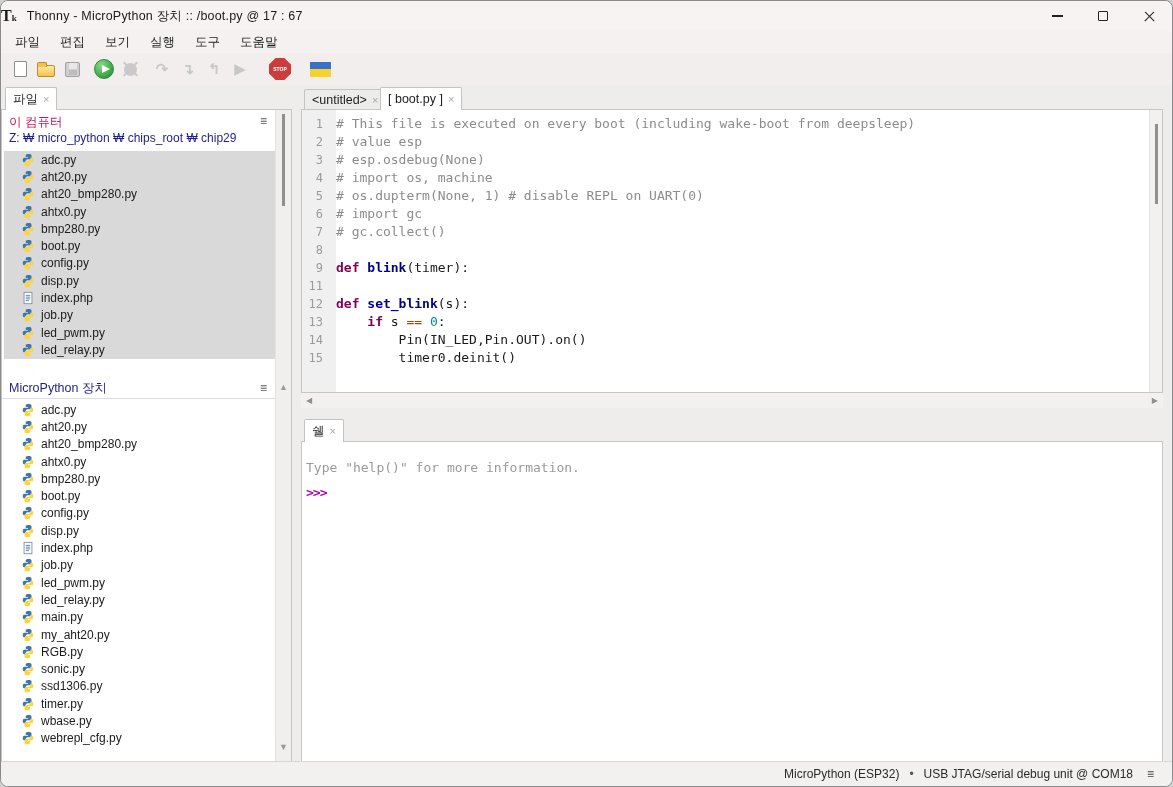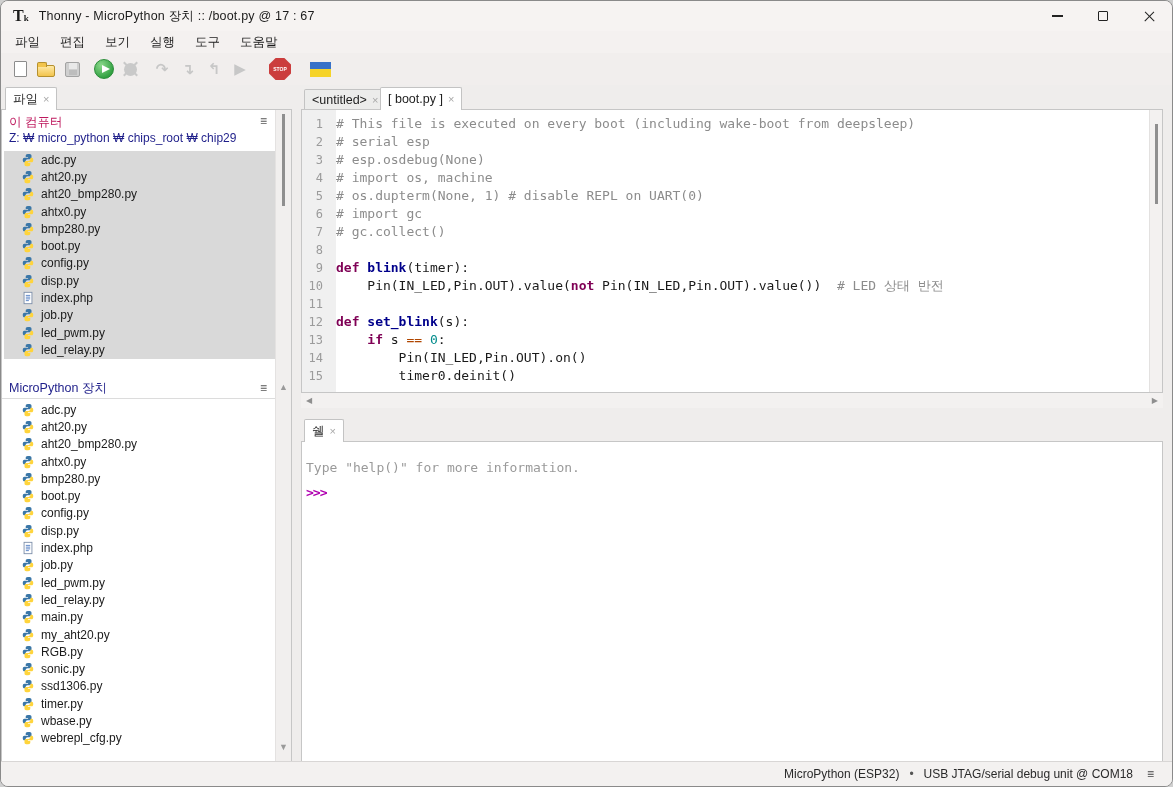--- a/index.html
+++ b/index.html
@@ -2,21 +2,21 @@
 <html style="--kw: #7f0055; --def: #00008b; --num: #008b8b; --op: #b04600; --comment: #8c8c8c; --shell-text: #9a9a9a; --prompt: #b000b0; --navy: #1f1f8a; --sel-gray: #d9d9d9; --flag-blue: #3771c8; --flag-yellow: #f5d328;"><head>
 <meta charset="utf-8">
 <style>
   html,body{margin:0;padding:0;background:#cfcfcf;font-family:"Liberation Sans","DejaVu Sans",sans-serif;}
   .window,.window *{box-sizing:border-box;}
   .window{position:relative;width:1173px;height:787px;margin:0 auto;background:#efedec;
           border:1px solid #8a8a8a;border-radius:8px;overflow:hidden;}
 
   
   .titlebar{position:absolute;left:0;top:0;width:100%;height:30px;background:#f6f3f2;display:flex;align-items:center;}
-  .app-icon{font-family:"Liberation Serif","DejaVu Serif",serif;font-weight:bold;font-size:16px;color:#1c1c1c;margin-left:12px;line-height:1;}
+  .app-icon{font-family:"Liberation Serif","DejaVu Serif",serif;font-weight:bold;font-size:16px;color:#1c1c1c;line-height:1;}
   .app-icon small{font-size:9px;font-weight:bold;}
   .titlebar .title{font-size:12.5px;color:#1b1b1b;margin-left:10px;letter-spacing:.2px;}
   .win-controls{position:absolute;right:0;top:0;height:30px;display:flex;}
   .wc{width:46px;height:30px;display:flex;align-items:center;justify-content:center;position:relative;}
   .wc-min i{display:block;width:11px;height:1.4px;background:#222;}
   .wc-max i{display:block;width:10px;height:10px;border:1.3px solid #222;border-radius:1px;}
   .wc-close i{position:relative;display:block;width:13px;height:13px;}
   .wc-close i::before,.wc-close i::after{content:'';position:absolute;left:0;top:6px;width:13px;height:1.4px;background:#222;}
   .wc-close i::before{transform:rotate(45deg);} .wc-close i::after{transform:rotate(-45deg);}
 
@@ -485,29 +485,28 @@
   </div>
   <div class="tab active" style="left:379px;top:86px;height:23px;">
     <span>[ boot.py ]</span>
     <span class="tx">×</span>
   </div>
 
   <div class="editor-box">
     <div class="gutter-bg"></div>
     <div class="code-rows" id="code-rows">
         <div class="cl"><span class="ln">1</span><span class="codeseg"><span class="tok-com"># This file is executed on every boot (including wake-boot from deepsleep)</span></span></div>
-        <div class="cl"><span class="ln">2</span><span class="codeseg"><span class="tok-com"># serial esp</span></span></div>
+        <div class="cl"><span class="ln">2</span><span class="codeseg"><span class="tok-com"># value esp</span></span></div>
         <div class="cl"><span class="ln">3</span><span class="codeseg"><span class="tok-com"># esp.osdebug(None)</span></span></div>
         <div class="cl"><span class="ln">4</span><span class="codeseg"><span class="tok-com"># import os, machine</span></span></div>
         <div class="cl"><span class="ln">5</span><span class="codeseg"><span class="tok-com"># os.dupterm(None, 1) # disable REPL on UART(0)</span></span></div>
         <div class="cl"><span class="ln">6</span><span class="codeseg"><span class="tok-com"># import gc</span></span></div>
         <div class="cl"><span class="ln">7</span><span class="codeseg"><span class="tok-com"># gc.collect()</span></span></div>
         <div class="cl"><span class="ln">8</span><span class="codeseg"></span></div>
         <div class="cl"><span class="ln">9</span><span class="codeseg"><span class="tok-kw">def</span><span class="tok-pl"> </span><span class="tok-def">blink</span><span class="tok-pl">(timer):</span></span></div>
-        <div class="cl"><span class="ln">10</span><span class="codeseg"><span class="tok-pl">    Pin(IN_LED,Pin.OUT).value(</span><span class="tok-kw">not</span><span class="tok-pl"> Pin(IN_LED,Pin.OUT).value())</span><span class="tok-com">  # LED 상태 반전</span></span></div>
         <div class="cl"><span class="ln">11</span><span class="codeseg"></span></div>
         <div class="cl"><span class="ln">12</span><span class="codeseg"><span class="tok-kw">def</span><span class="tok-pl"> </span><span class="tok-def">set_blink</span><span class="tok-pl">(s):</span></span></div>
         <div class="cl"><span class="ln">13</span><span class="codeseg"><span class="tok-pl">    </span><span class="tok-kw">if</span><span class="tok-pl"> s </span><span class="tok-op">==</span><span class="tok-pl"> </span><span class="tok-num">0</span><span class="tok-pl">:</span></span></div>
         <div class="cl"><span class="ln">14</span><span class="codeseg"><span class="tok-pl">        Pin(IN_LED,Pin.OUT).on()</span></span></div>
         <div class="cl"><span class="ln">15</span><span class="codeseg"><span class="tok-pl">        timer0.deinit()</span></span></div>
       </div>
     <div class="evscroll">
       <div class="evthumb"></div>
     </div>
   </div>

